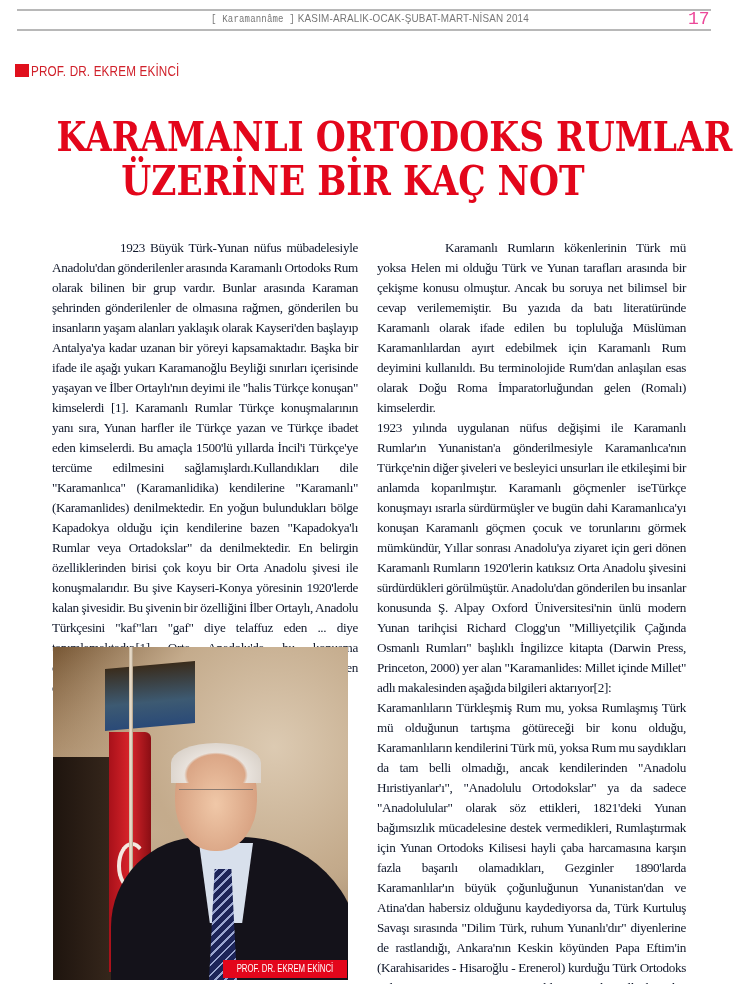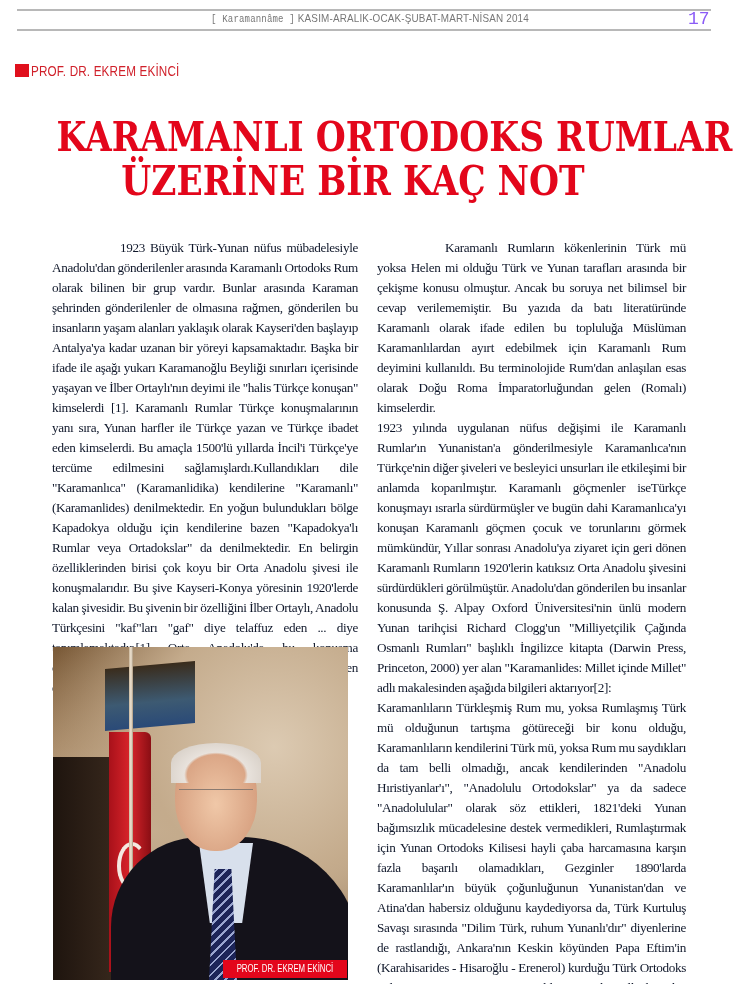--- a/index.html
+++ b/index.html
@@ -14,21 +14,21 @@
   .hdr-line.bot { top: 29px; }
   .running-head {
     position: absolute; top: 12px; left: 130px; width: 480px; text-align: center;
     font-family: "Liberation Sans", sans-serif; font-size: 11.5px; color: #777;
     letter-spacing: 0.2px; transform: scaleX(0.86); transform-origin: center;
     white-space: nowrap;
   }
   .running-head .mag { font-family: "Liberation Mono", monospace; font-size: 10.5px; }
   .page-number {
     position: absolute; top: 9px; left: 688px; font-family: "Liberation Mono", monospace;
-    font-size: 18px; color: #8b5cf6;
+    font-size: 18px; color: #ec4899;
   }
   .byline {
     position: absolute; top: 62px; left: 15px; display: flex; align-items: center;
     font-family: "Liberation Sans", sans-serif; font-size: 15px; color: #d0202a;
   }
   .byline .sq { width: 14px; height: 13px; background: #e0101d; margin-right: 2px; }
   .byline .name { transform: scaleX(0.78); transform-origin: left center; white-space: nowrap; letter-spacing: 0.2px; }
   .title {
     position: absolute; top: 115px; left: 0; width: 706px; text-align: center;
     font-family: "DejaVu Serif", serif; font-weight: bold; color: #e3061b;

